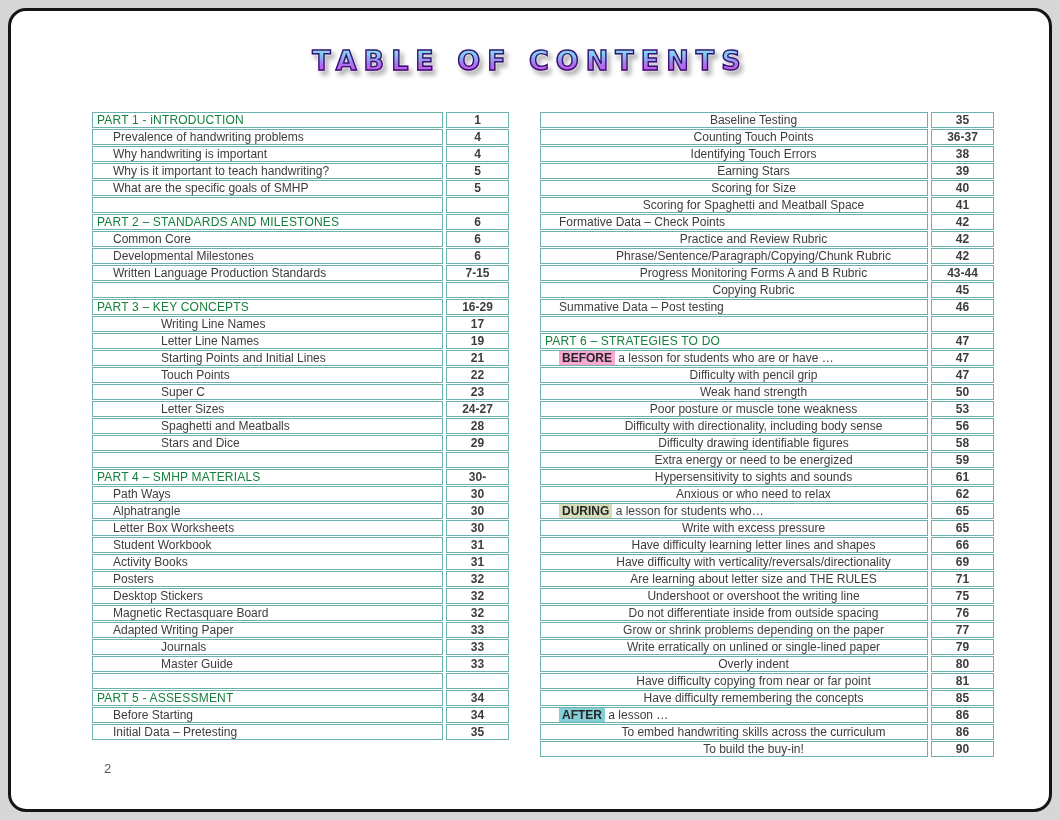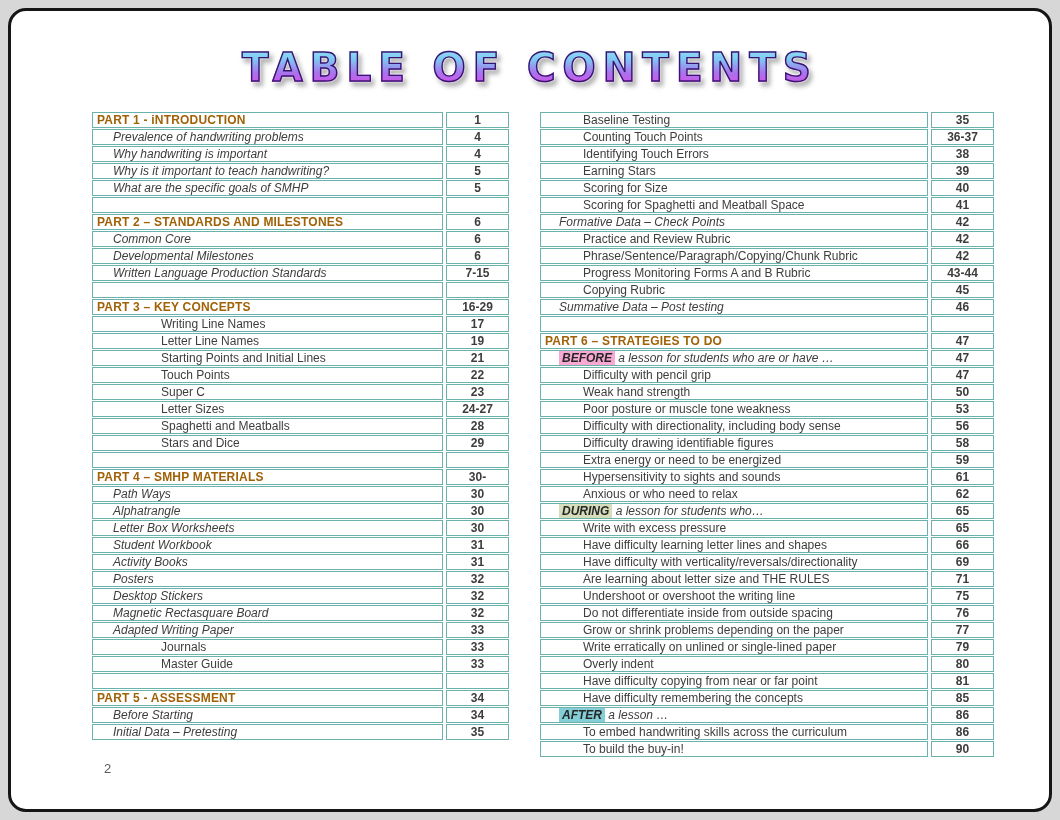--- a/index.html
+++ b/index.html
@@ -13,21 +13,21 @@
     position:absolute;left:8px;top:8px;right:8px;bottom:8px;
     background:#ffffff;
     border:3px solid #151515;
     border-radius:18px;
   }
   .title{
     position:absolute;left:0;right:0;top:34px;
     text-align:center;
     font-family:"DejaVu Sans","Liberation Sans",sans-serif;
     font-weight:800;
-    font-size:39px;
+    font-size:27px;
     letter-spacing:7px;
     background:linear-gradient(180deg,#9ae8fb 0%,#7fc8f2 32%,#a873ec 62%,#ee41e8 100%);
     -webkit-background-clip:text;
     background-clip:text;
     color:transparent;
     -webkit-text-stroke:1.4px #3a1370;
     filter:drop-shadow(0 0 1px #ffffff) drop-shadow(3px 4px 2px rgba(90,90,90,.45));
   }
   .toc-wrap{
     position:absolute;left:78px;top:100px;
@@ -42,26 +42,26 @@
   table.toc td{
     border:1px solid #6cb2ac;
     height:14px;line-height:14px;
     font-size:12px;
     color:#3d3d3d;
     padding:0 3px;
     white-space:nowrap;
     overflow:hidden;
   }
   td.lbl{text-align:left;}
-  td.lbl.i1{padding-left:20px;font-style:italic;}
+  td.lbl.i1{padding-left:20px;}
   td.lbl.i2{padding-left:68px;}
   table.toc.right td.lbl.i1{padding-left:18px;margin-left:30px;}
-  table.toc.right td.lbl.i2{padding-left:42px;}
+  table.toc.right td.lbl.i2{padding-left:42px;text-align:center;}
   td.lbl.hdr{
-    color:#a16207;font-weight:bold;padding-left:4px;
+    color:#15803d;font-weight:normal;padding-left:4px;
     letter-spacing:.2px;
   }
   td.pg{
     width:55px;text-align:center;
     color:#f02fa8;font-weight:bold;
   }
   span.hl{
     font-weight:bold;color:#262626;
     padding:0 3px;
   }

